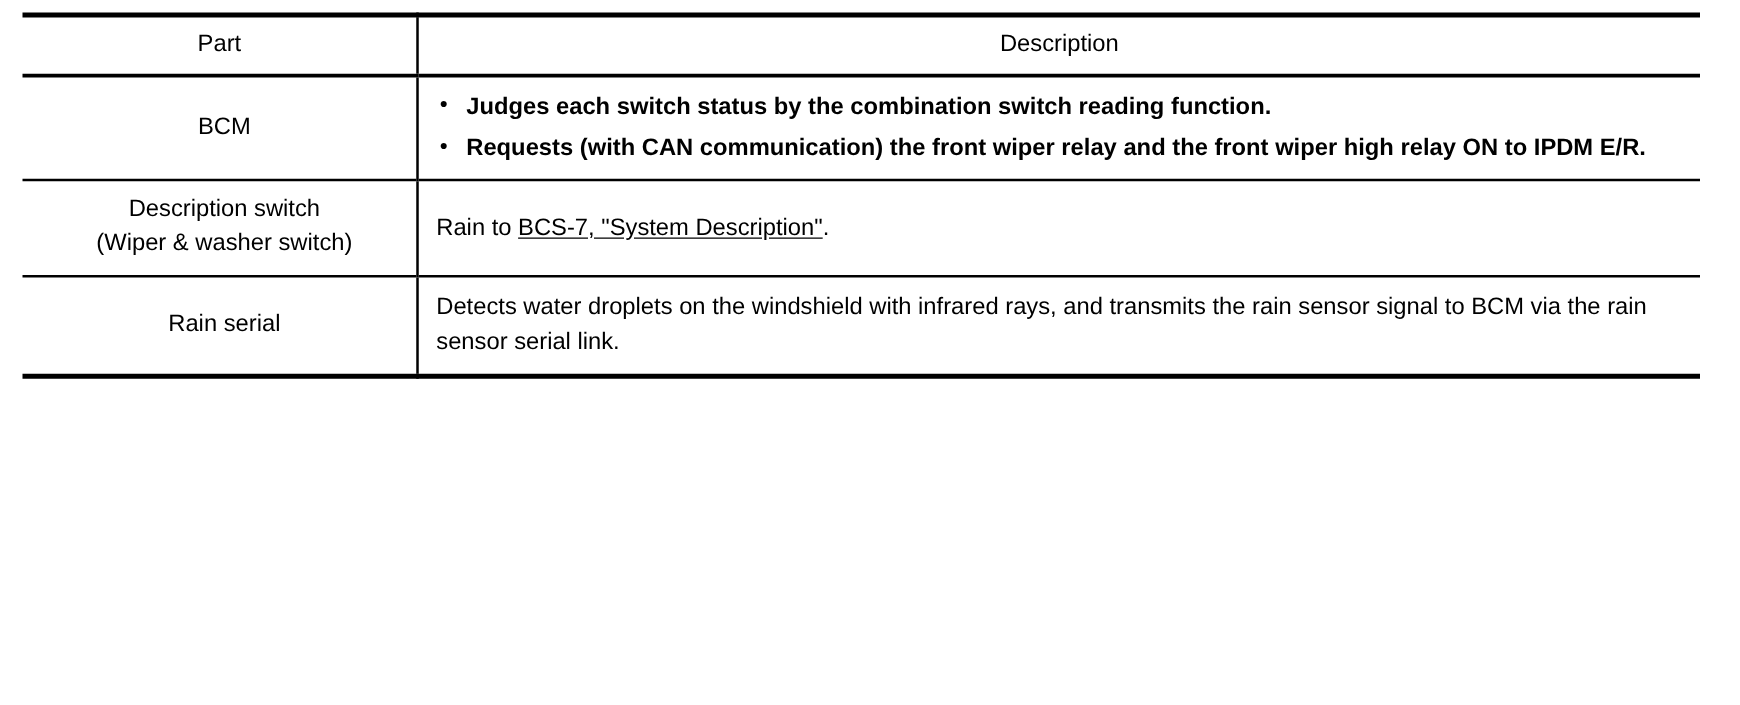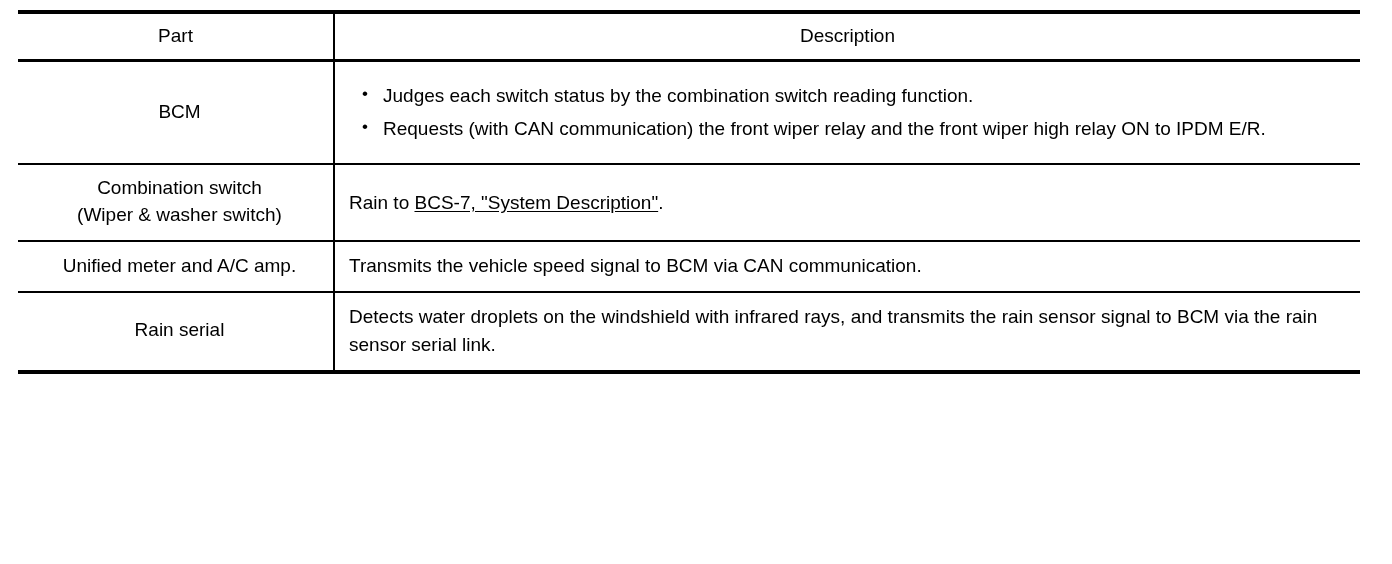--- a/index.html
+++ b/index.html
@@ -76,23 +76,24 @@
   }
 
   tbody td.desc-cell {
     padding-left: 14px;
     padding-right: 12px;
     line-height: 1.45;
   }
 
   
   ul.bullets {
-    margin: 10px;
+    margin: 0;
     padding: 0;
     list-style: none;
+    font-weight: bold;
   }
   ul.bullets li {
     position: relative;
     padding-left: 24px;
     margin: 0 0 5px 0;
     line-height: 1.46;
   }
   ul.bullets li:last-child {
     margin-bottom: 0;
   }
@@ -148,37 +149,29 @@
               <li>Judges each switch status by the combination switch reading function.</li>
               <li>Requests (with CAN communication) the front wiper relay and the front wiper high relay ON to IPDM E/R.</li>
             </ul>
           </td>
         </tr>
 
 
 
         <tr>
           <td class="part-cell">
-            <span class="part-line">Combination switch</span>
+            <span class="part-line">Description switch</span>
             <span class="part-line">(Wiper &amp; washer switch)</span>
           </td>
           <td class="desc-cell">
             <p class="plain"><span>Rain to </span><a class="doc-link" href="#">BCS-7, "System Description"</a><span>.</span></p>
           </td>
         </tr>
 
 
-        <tr>
-          <td class="part-cell">
-            <span class="part-line">Unified meter and A/C amp.</span>
-          </td>
-          <td class="desc-cell">
-            <p class="plain">Transmits the vehicle speed signal to BCM via CAN communication.</p>
-          </td>
-        </tr>
 
         <tr>
           <td class="part-cell">
             <span class="part-line">Rain serial</span>
           </td>
           <td class="desc-cell">
             <p class="plain">Detects water droplets on the windshield with infrared rays, and transmits the rain sensor signal to BCM via the rain sensor serial link.</p>
           </td>
         </tr>
 

